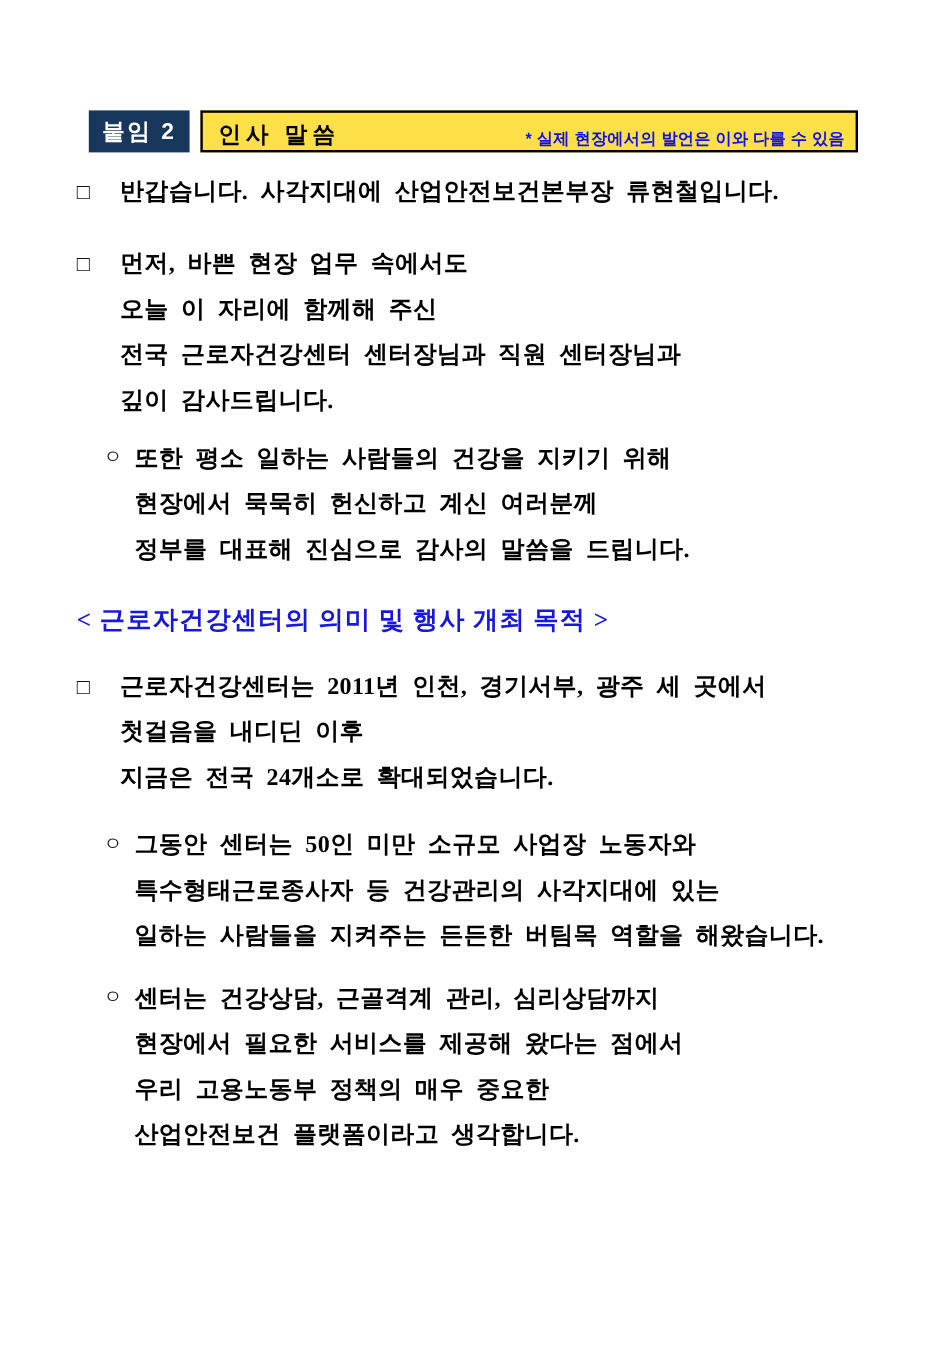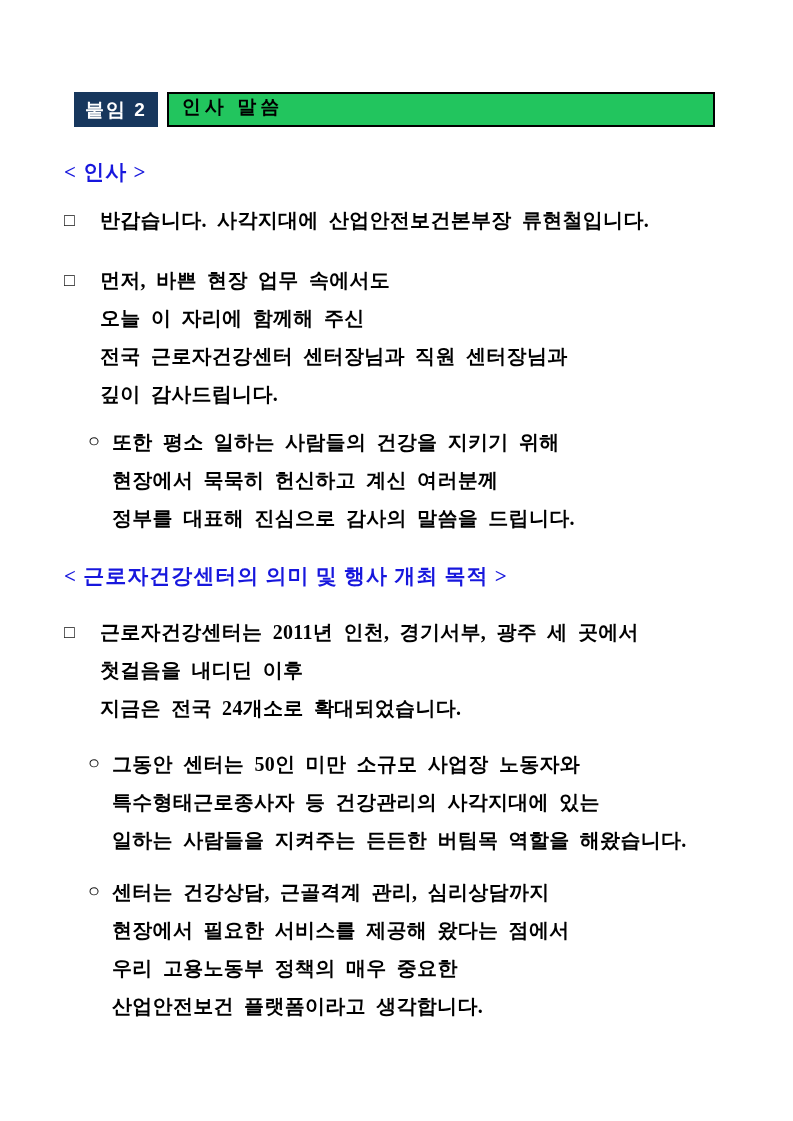--- a/index.html
+++ b/index.html
@@ -19,22 +19,22 @@
     display:flex; align-items:stretch; gap:9px;
     margin:80px 20px 0 10px; height:35px;
   }
   .badge {
     background:#17375d; color:#ffffff;
     font-family:"Liberation Sans","DejaVu Sans",sans-serif;
     font-weight:bold; font-size:19px; letter-spacing:2px;
     display:flex; align-items:center; padding:0 11px;
   }
   .titlebox {
-    flex:1; border:2px solid #000000; background:#22c55e;
-    display:flex; align-items:flex-start; justify-content:space-between;
+    flex:1; border:2px solid #000000; background:#fde047;
+    display:flex; align-items:flex-end; justify-content:space-between;
     padding:0 9px 0 13px; box-sizing:border-box;
   }
   .doc-title {
     font-family:"Liberation Sans","DejaVu Sans",sans-serif;
     font-size:19px; font-weight:bold; letter-spacing:4px;
   }
   .note {
     font-family:"Liberation Sans","DejaVu Sans",sans-serif;
     color:#0f0fe8; font-size:13.5px; font-weight:bold; letter-spacing:0.2px;
   }
@@ -70,24 +70,24 @@
 </head>
 <body>
 
 <div class="page">
   <div class="content">
 
     <div class="header-row">
       <div class="badge">붙임 2</div>
       <div class="titlebox">
         <span class="doc-title">인사 말씀</span>
+        <span class="note">* 실제 현장에서의 발언은 이와 다를 수 있음</span>
       </div>
     </div>
 
-    <div class="section-heading" id="sec1-heading">&lt; 인사 &gt;</div>
 
     <div class="para" id="p1">
       <span class="bullet">□</span>
       <span class="ptext">반갑습니다. 사각지대에 산업안전보건본부장 류현철입니다.</span>
     </div>
 
     <div class="para" id="p2">
       <span class="bullet">□</span>
       <span class="ptext">먼저, 바쁜 현장 업무 속에서도
 오늘 이 자리에 함께해 주신

